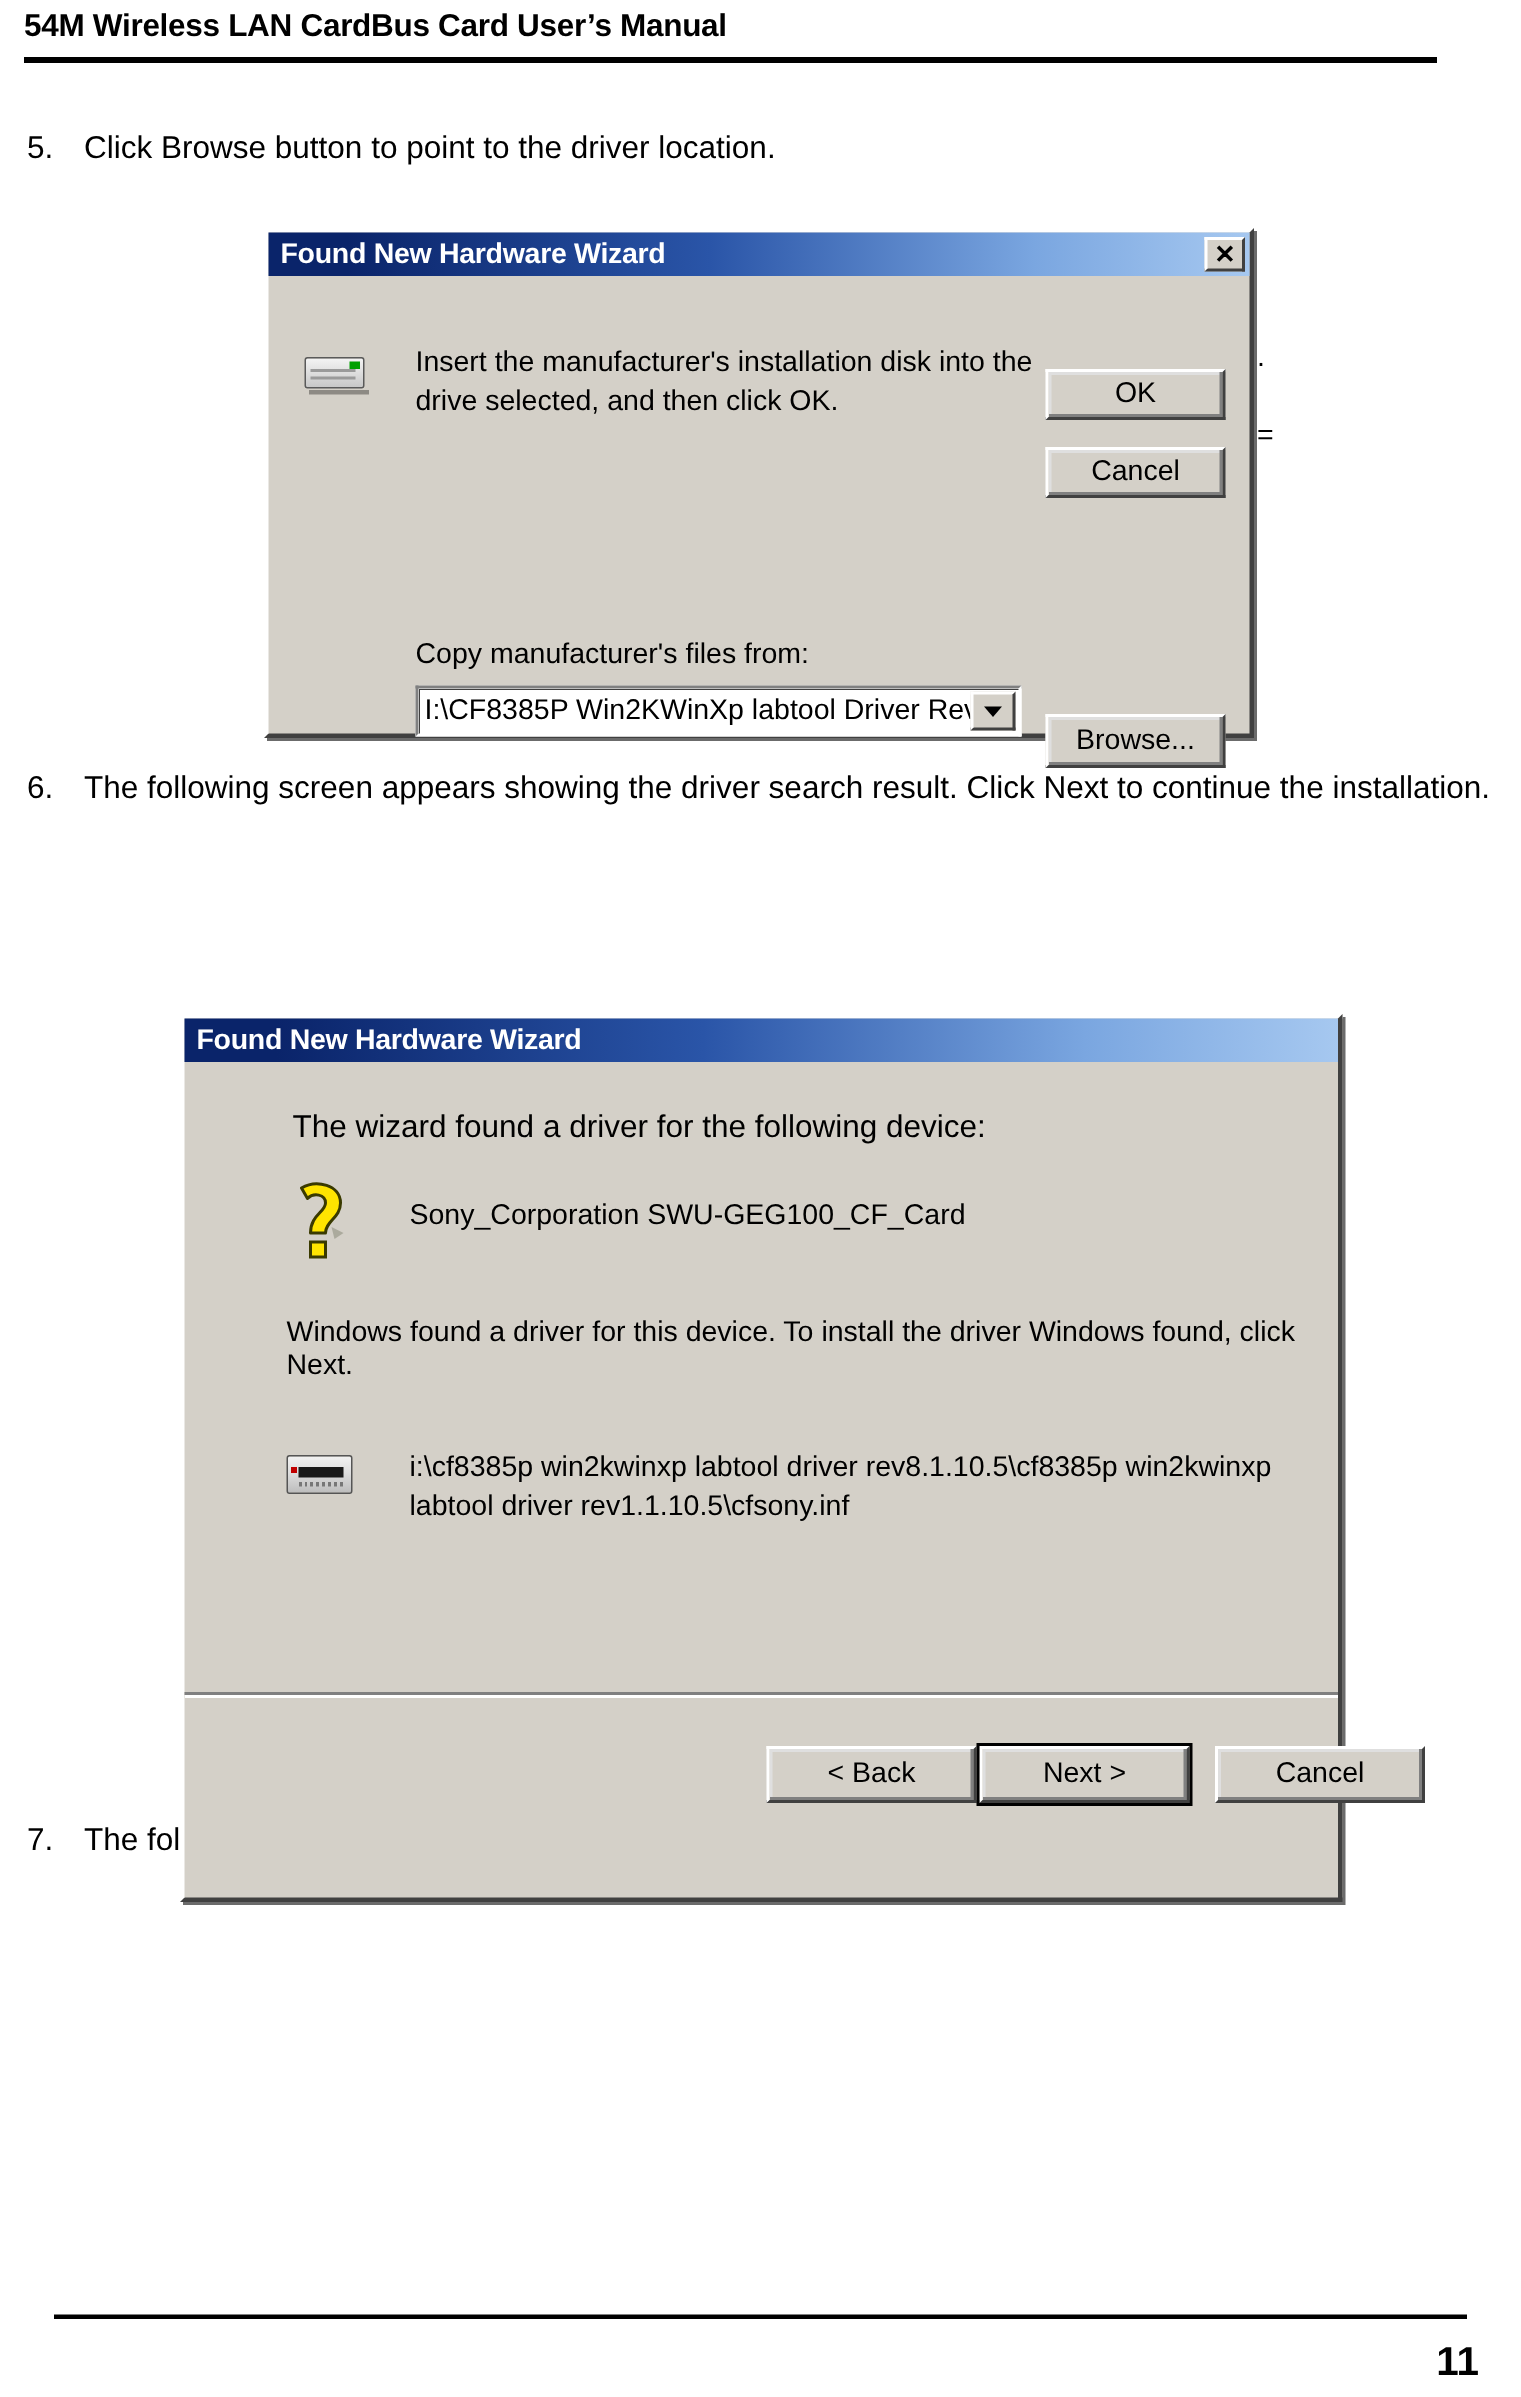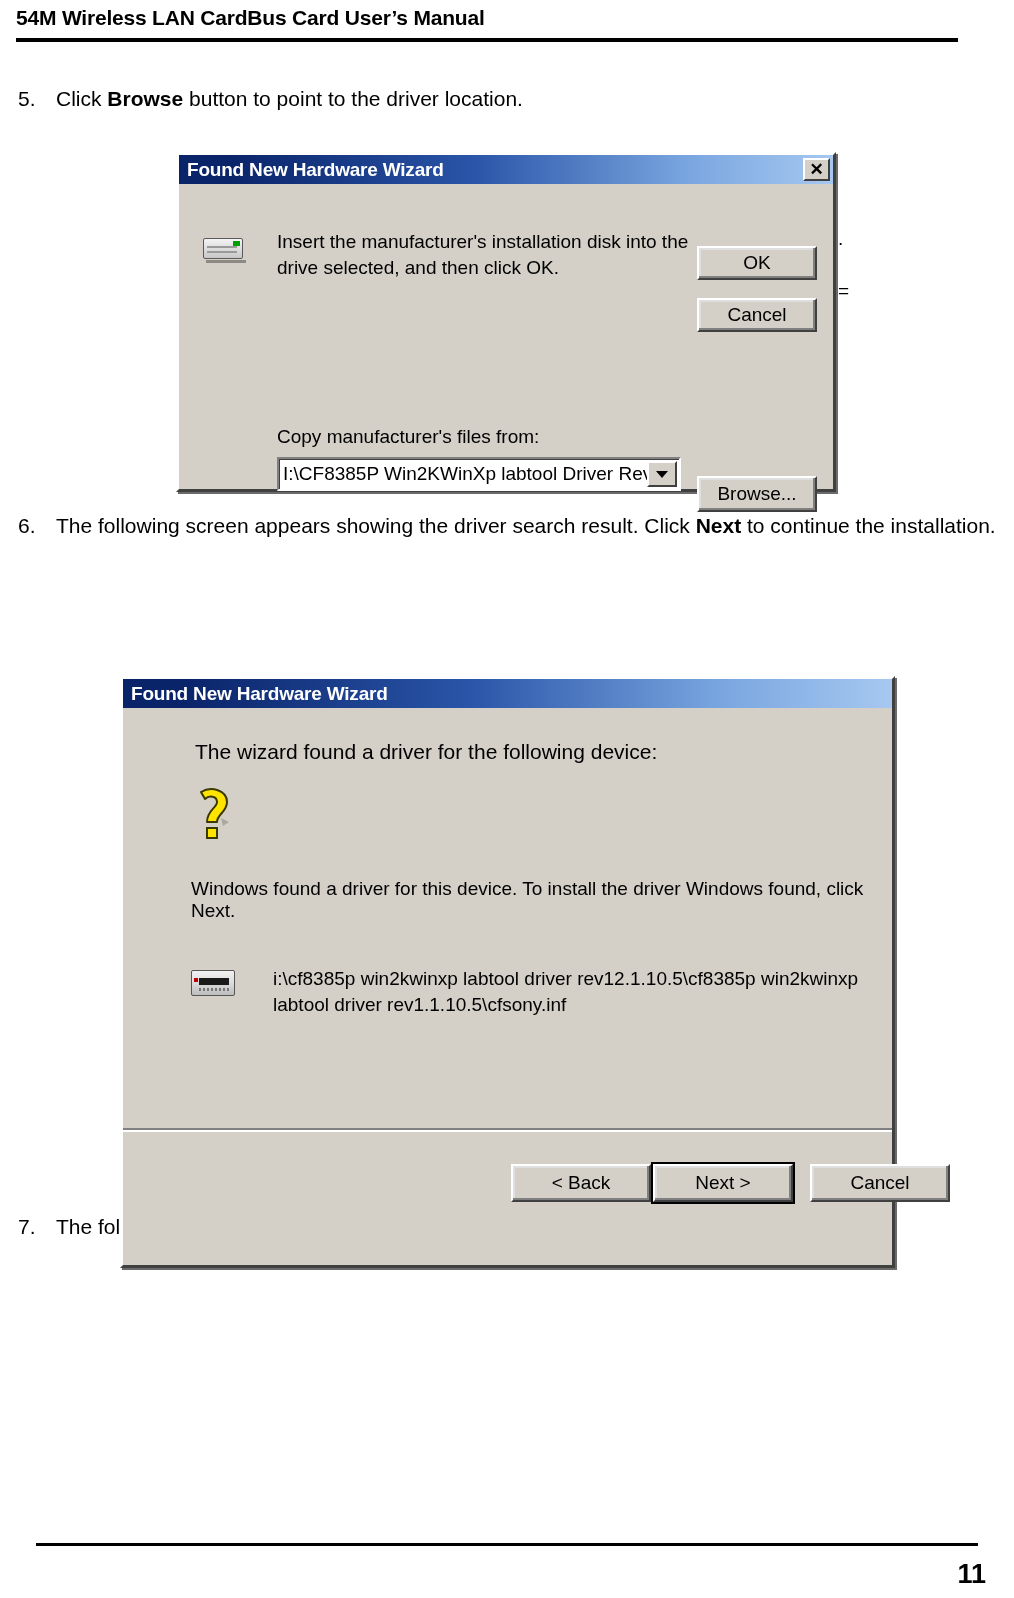--- a/index.html
+++ b/index.html
@@ -32,21 +32,21 @@
 
   .step {
     font-size: 21px;
     line-height: 41px;
     display: flex;
     align-items: flex-start;
   }
   .step .num { width: 40px; flex: 0 0 40px; padding-left: 2px; }
   .step .body { flex: 1 1 auto; }
   .step.justify .body { text-align: justify; text-align-last: left; }
-  .step b { font-weight: bold; margin-top: 20px; }
+  .step b { font-weight: normal; margin-top: 20px; }
 
   #step5 { margin-top: 36px; }
   #step6 { margin-top: 0px; }
   #step7 { margin-top: 0px; }
 
   
   .win-btn {
     background: #d4d0c8;
     border-top: 2px solid #ffffff;
     border-left: 2px solid #ffffff;
@@ -291,31 +291,32 @@
       <div class="qmark">
         <svg width="46" height="56" viewBox="0 0 46 56">
           <g transform="translate(2,0)">
             <path d="M8 4 C18 -2 34 2 34 14 C34 24 24 26 24 34 L14 34 C14 22 24 20 24 14 C24 8 16 7 12 11 Z" fill="#ffe400" stroke="#3a3a00" stroke-width="2" stroke-linejoin="round"></path>
             <rect x="14" y="40" width="10" height="10" fill="#ffe400" stroke="#3a3a00" stroke-width="2"></rect>
             <path d="M28 30 L36 34 L30 38 Z" fill="#9a9a8a" opacity="0.7"></path>
           </g>
         </svg>
       </div>
 
+      <div class="d2-device">Sony_Corporation SWU-GEG100_CF_Card</div>
 
       <div class="d2-line2">Windows found a driver for this device. To install the driver Windows found, click Next.</div>
 
       <div class="inf-icon">
         <div class="box"></div>
         <div class="bar"></div>
         <div class="dot"></div>
         <div class="dashes"></div>
       </div>
 
-      <div class="d2-path">i:\cf8385p win2kwinxp labtool driver rev12.1.10.5\cf8385p win2kwinxp labtool driver rev1.1.10.5\cfsony.inf</div>
+      <div class="d2-path">i:\cf8385p win2kwinxp labtool driver rev8.1.10.5\cf8385p win2kwinxp labtool driver rev1.1.10.5\cfsony.inf</div>
     </div>
 
     <div class="d2-footer">
       <div class="win-btn btn-back">&lt; Back</div>
       <div class="win-btn btn-next default">Next &gt;</div>
       <div class="win-btn btn-cancel">Cancel</div>
     </div>
   </div>
 
   <div class="step" id="step7" style="margin-top:660px;">

